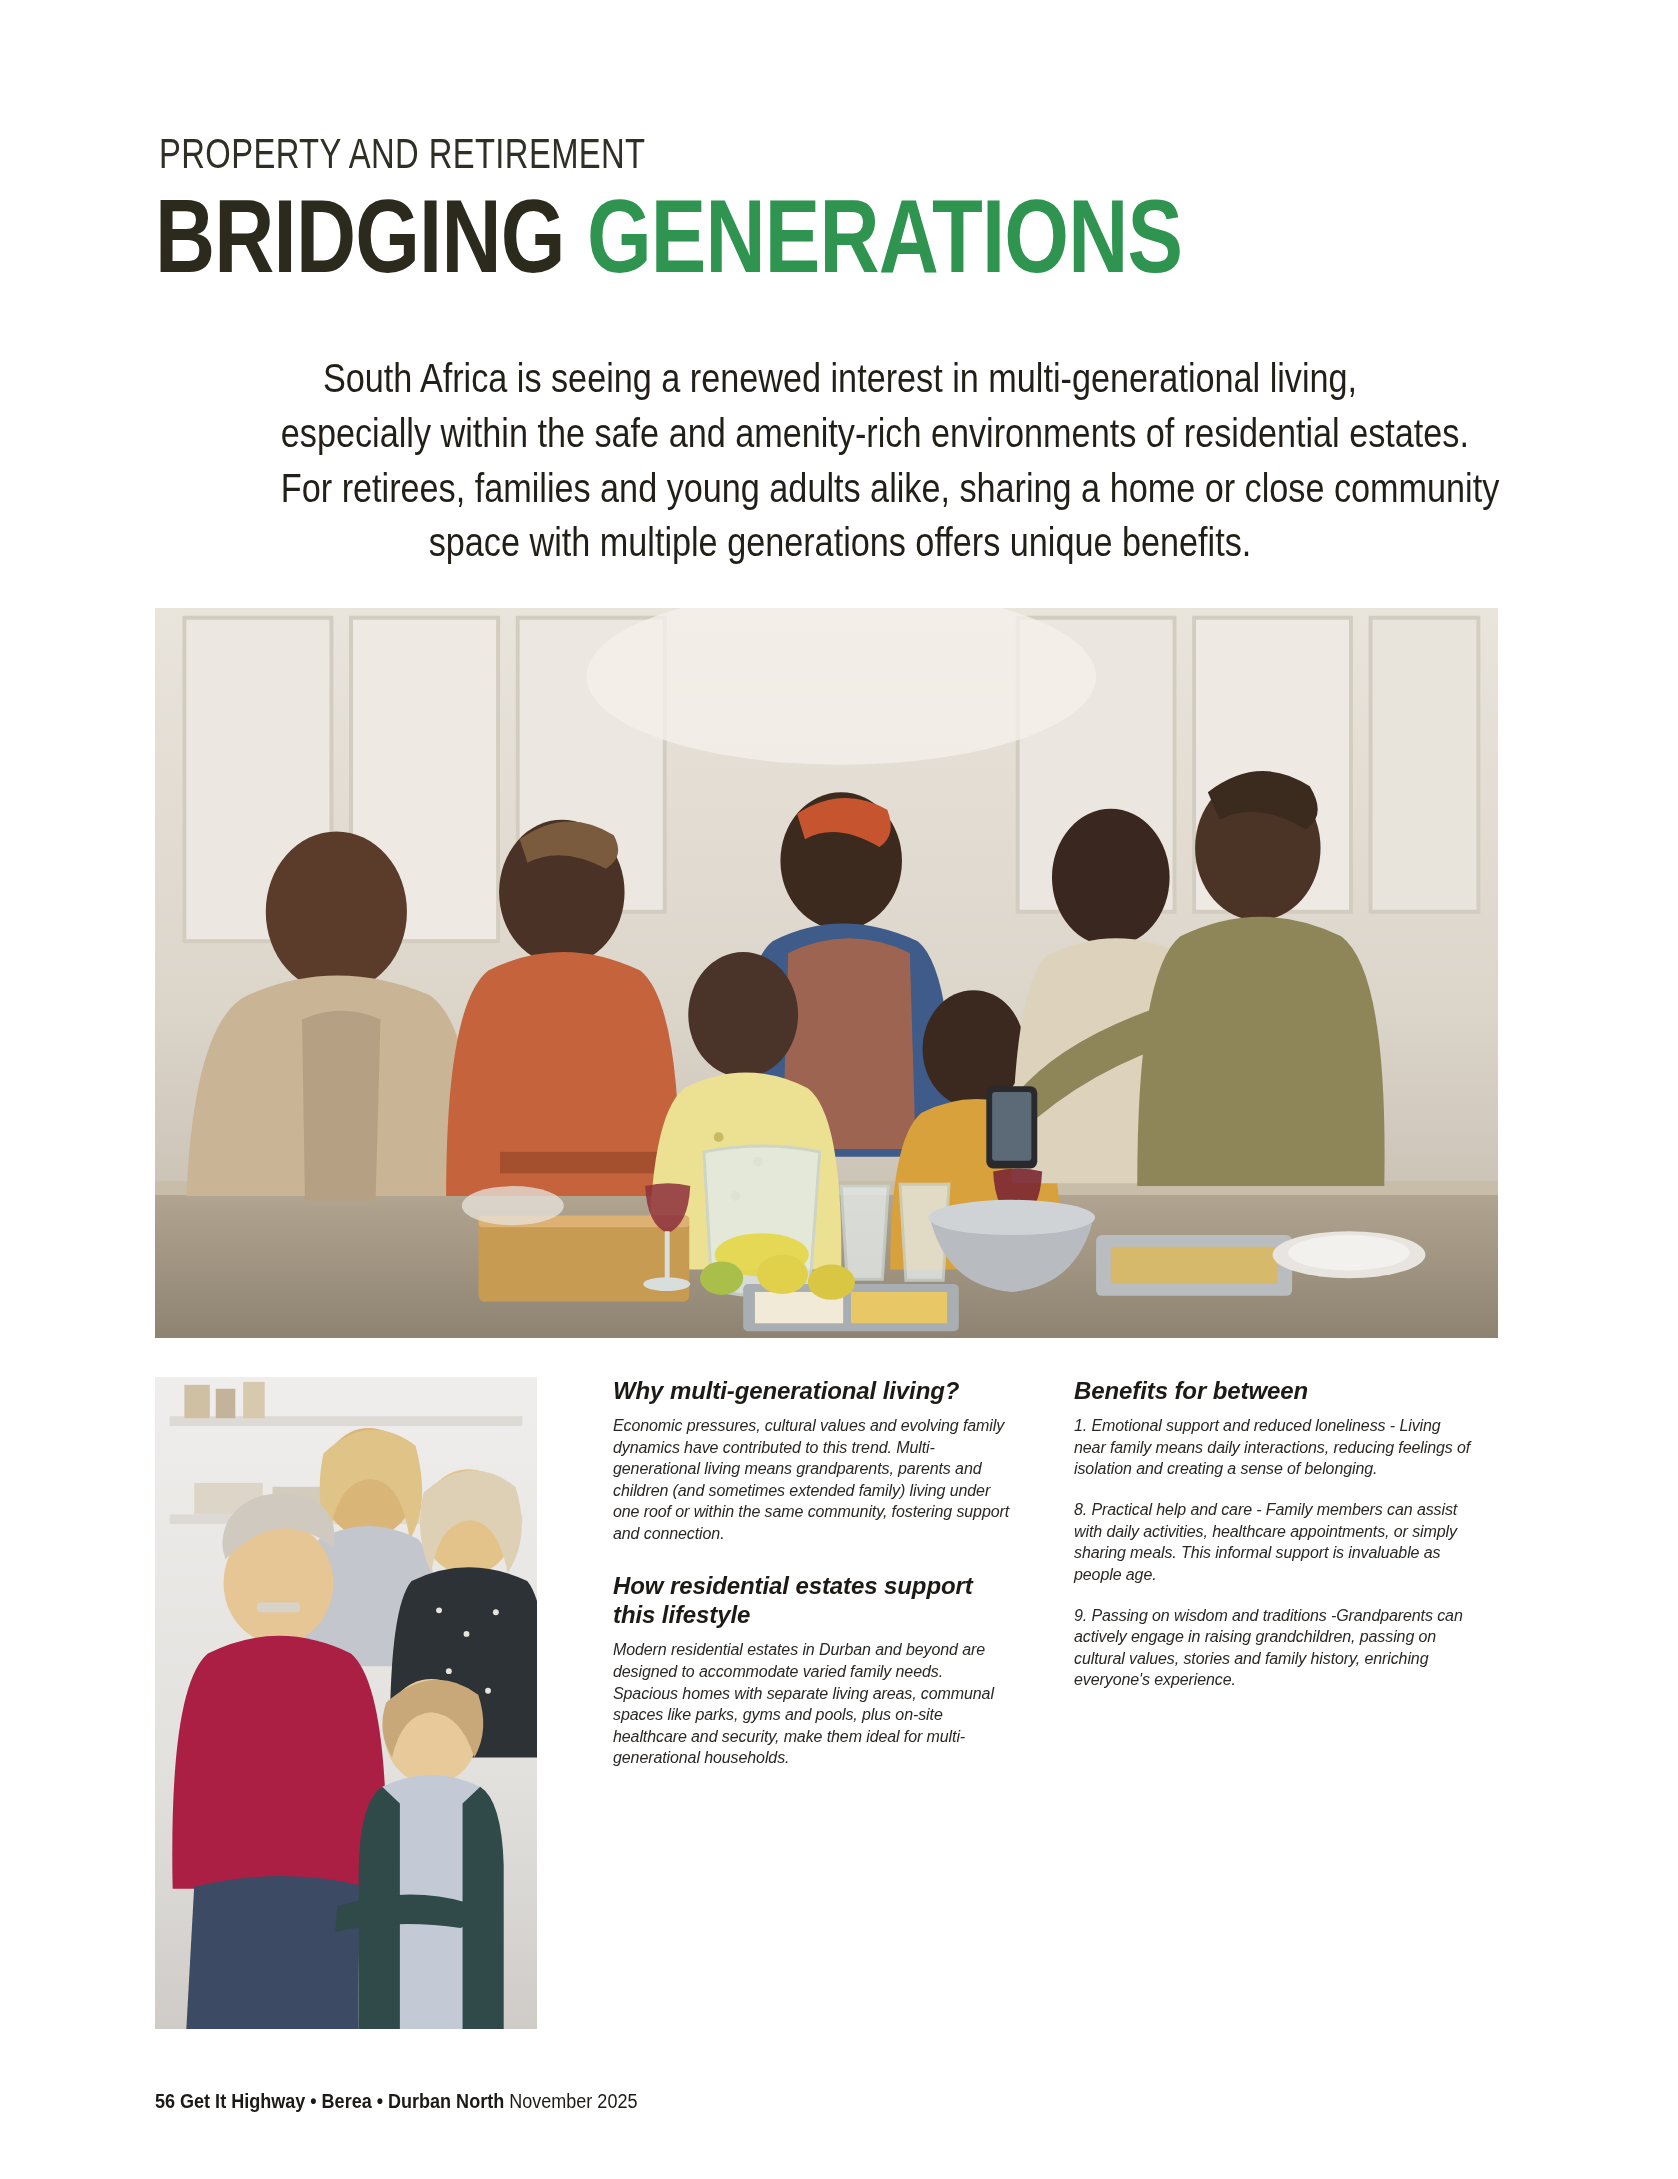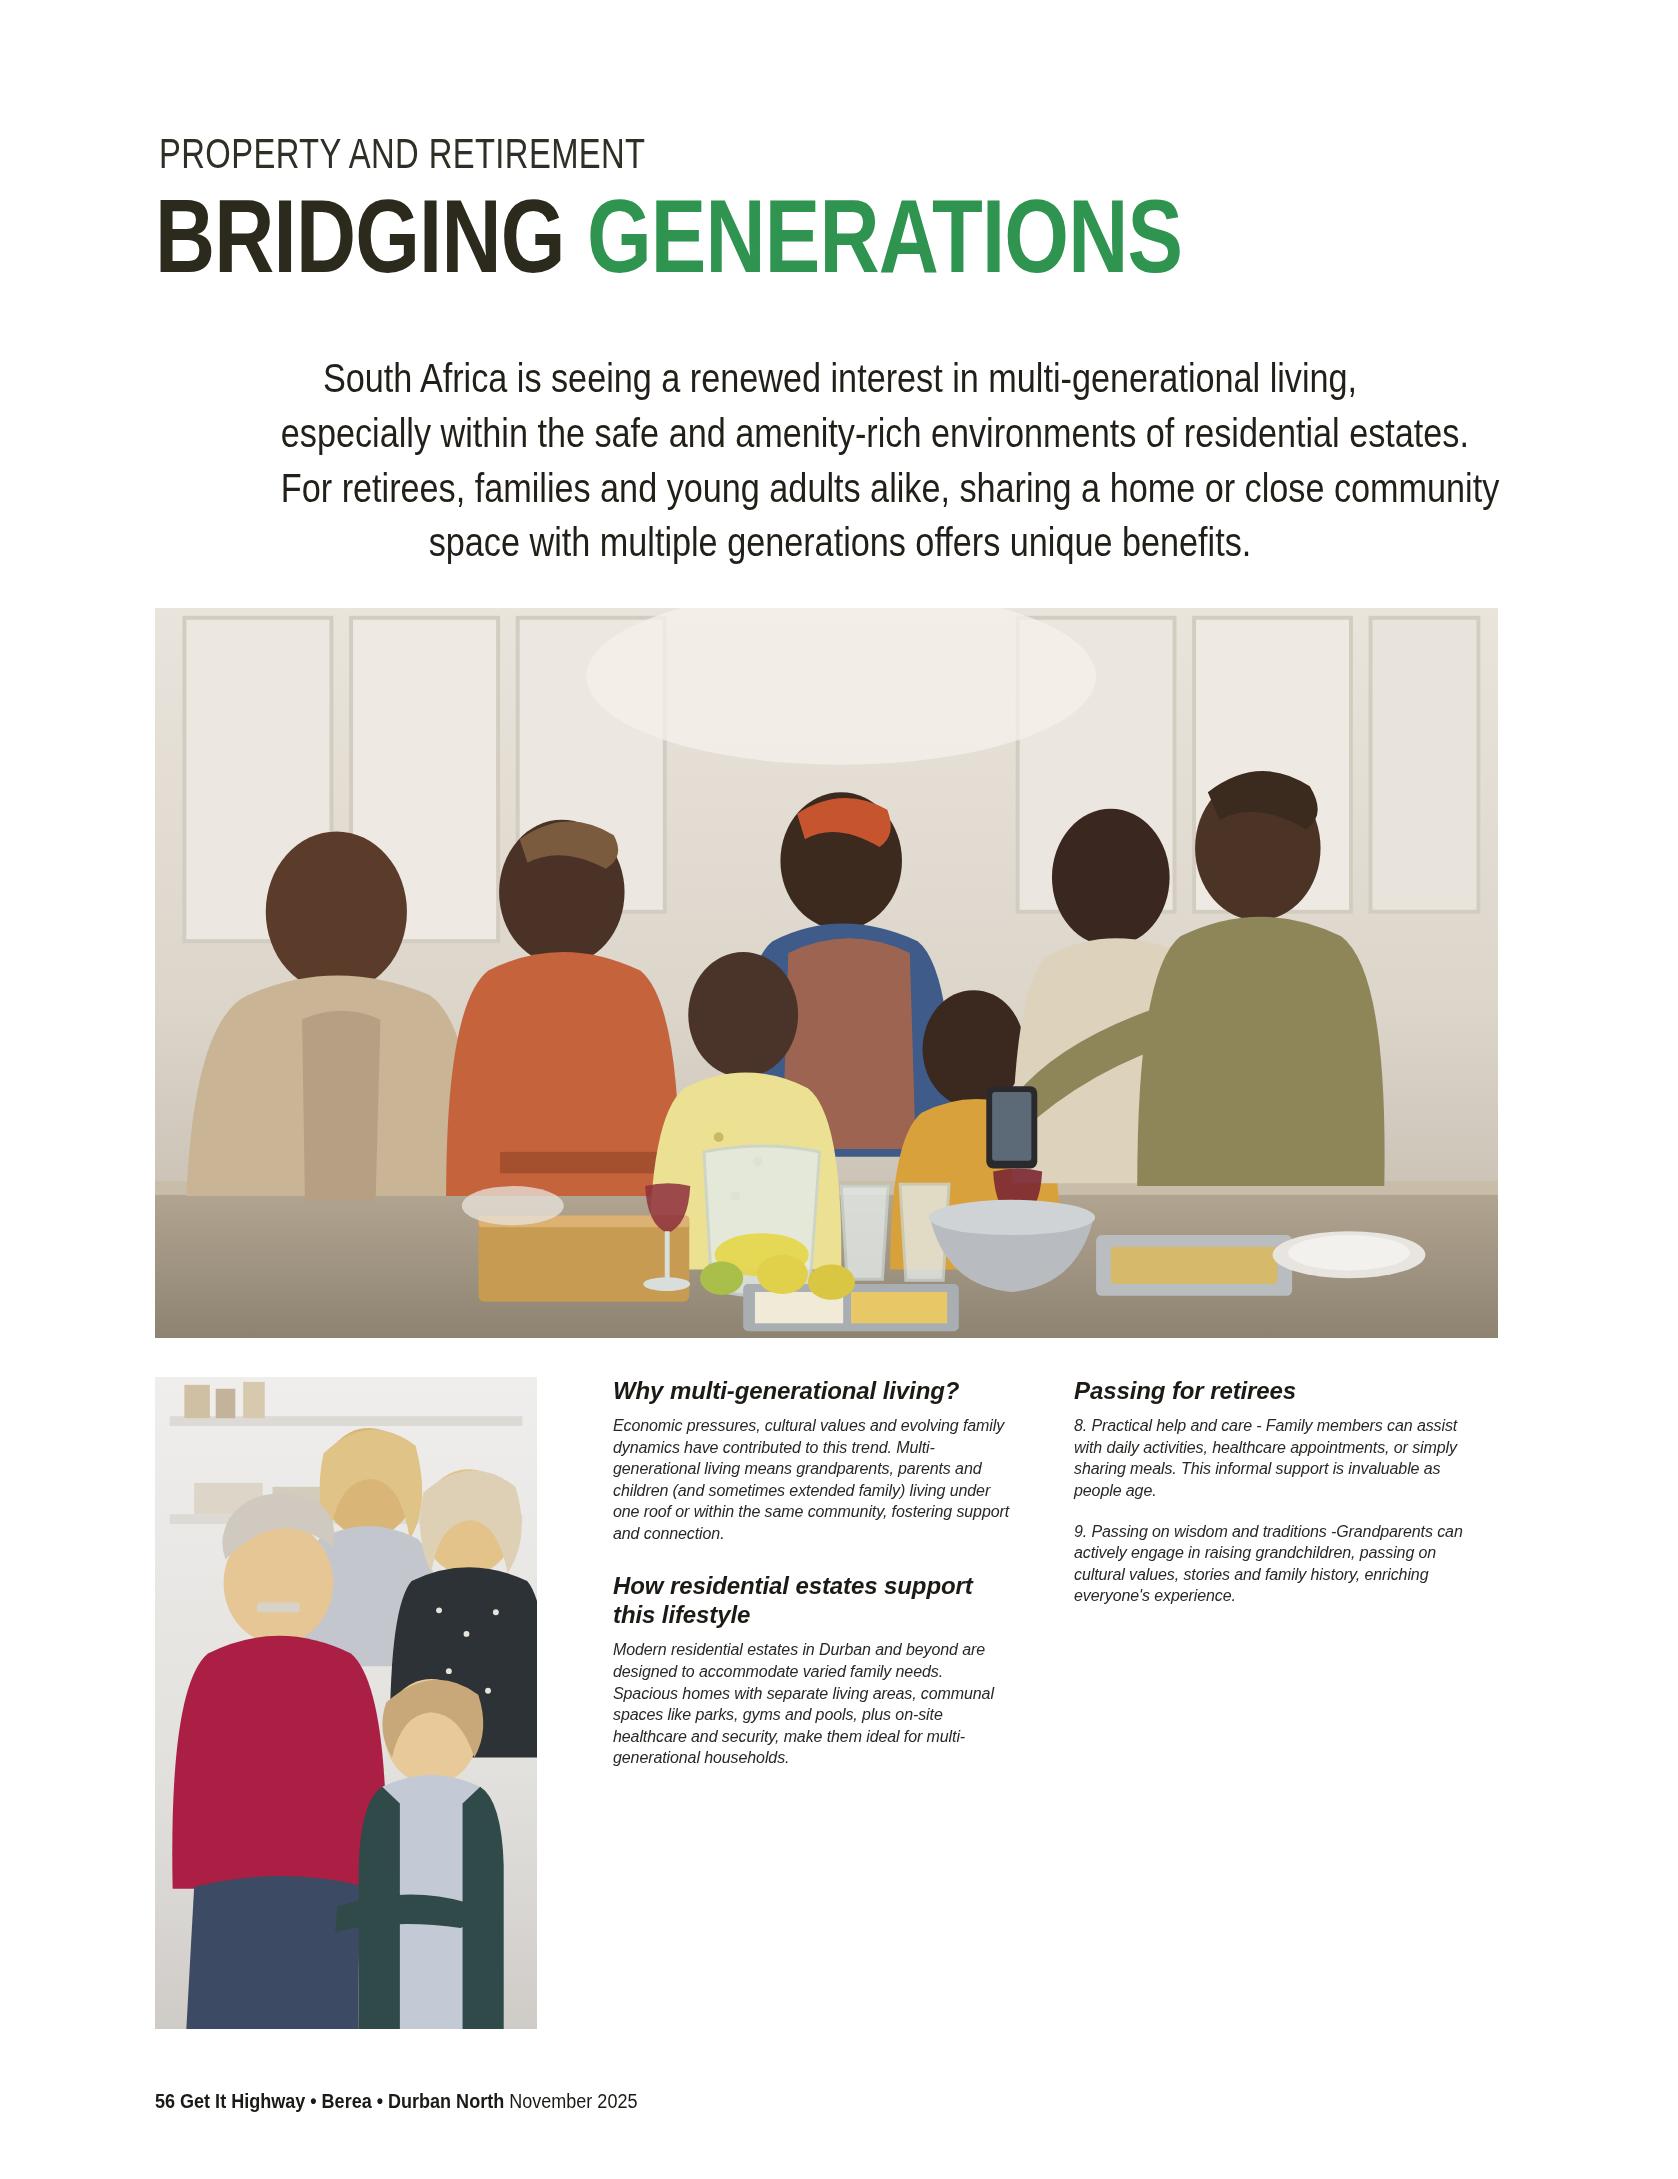--- a/index.html
+++ b/index.html
@@ -307,21 +307,22 @@
   </div>
 
   <div class="col col-mid">
     <h3>Why multi-generational living?</h3>
     <p>Economic pressures, cultural values and evolving family dynamics have contributed to this trend. Multi-generational living means grandparents, parents and children (and sometimes extended family) living under one roof or within the same community, fostering support and connection.</p>
     <h3 class="spaced">How residential estates support this lifestyle</h3>
     <p>Modern residential estates in Durban and beyond are designed to accommodate varied family needs. Spacious homes with separate living areas, communal spaces like parks, gyms and pools, plus on-site healthcare and security, make them ideal for multi-generational households.</p>
   </div>
 
   <div class="col col-right">
-    <h3>Passing for retirees</h3>
+    <h3>Benefits for between</h3>
+    <p>1. Emotional support and reduced loneliness - Living near family means daily interactions, reducing feelings of isolation and creating a sense of belonging.</p>
     <p>8. Practical help and care - Family members can assist with daily activities, healthcare appointments, or simply sharing meals. This informal support is invaluable as people age.</p>
     <p>9. Passing on wisdom and traditions -Grandparents can actively engage in raising grandchildren, passing on cultural values, stories and family history, enriching everyone's experience.</p>
   </div>
 
   <div class="footer">
     <span class="f-bold">56 Get It Highway • Berea • Durban North</span><span class="f-reg"> </span><span class="f-reg">November 2025</span>
   </div>
 
 </div>
 

